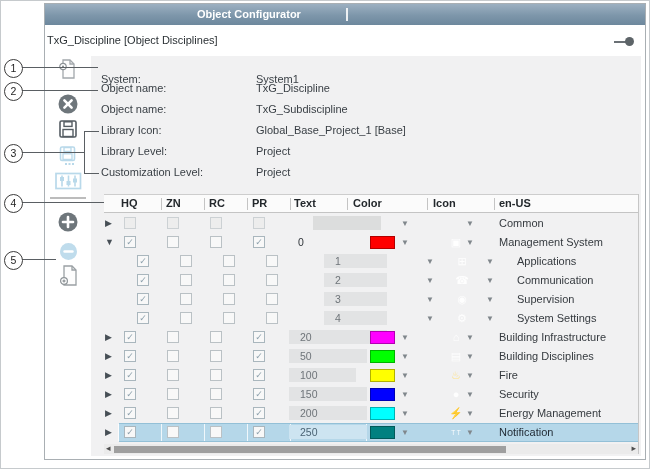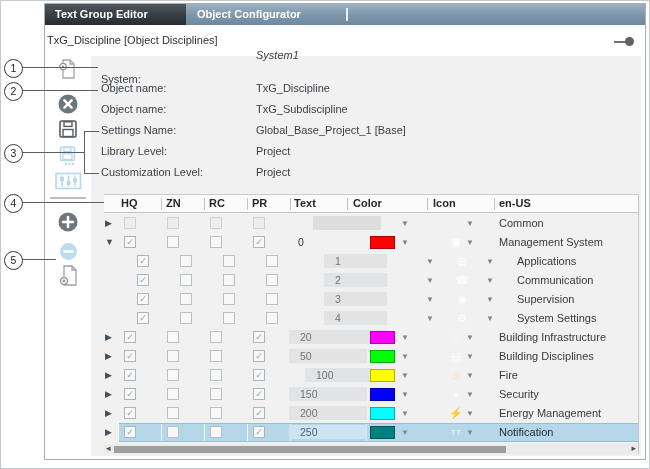--- a/index.html
+++ b/index.html
@@ -87,21 +87,20 @@
   <div class="cline" style="left:21px; top:151px; width:62px; height:1px;"></div>
   <div class="cline" style="left:83px; top:130px; width:1px; height:43px;"></div>
   <div class="cline" style="left:83px; top:130px; width:15px; height:1px;"></div>
   <div class="cline" style="left:83px; top:172px; width:15px; height:1px;"></div>
   <div class="cline" style="left:21px; top:201px; width:82px; height:1px;"></div>
   <div class="cline" style="left:21px; top:258px; width:34px; height:1px;"></div>
 
   <div class="panel"></div>
 
   <div class="topbar">
-    <div class="tab-dark">Text Group Editor</div>
     <div class="tab-blue-label">Object Configurator</div>
     <div class="bar-sep"></div>
   </div>
 
   <div class="title-text">TxG_Discipline [Object Disciplines]</div>
   <div class="pin-line"></div>
   <div class="pin-dot"></div>
 
   <div class="side-icon" style="left:56px; top:57px;">
     <svg width="22" height="22" viewBox="0 0 22 22">
@@ -165,26 +164,26 @@
       <path d="M6 2 h8 l4 4 v15 h-12 z" fill="#fdfdfd" stroke="#9aa0a4" stroke-width="1.3"></path>
       <path d="M14 2 v4 h4" fill="none" stroke="#9aa0a4" stroke-width="1.3"></path>
       <circle cx="6" cy="17" r="3.4" fill="#ffffff" stroke="#8d9397" stroke-width="1.2"></circle>
       <path d="M6 15.4 v3.2 M4.4 17 h3.2" stroke="#7d8488" stroke-width="1.1"></path>
     </svg>
   </div>
 
   <div class="content-bg"></div>
 
   <div class="flabel" style="top:72px;">System:</div>
-  <div class="fvalue" style="top:48px;font-style:italic;">System1</div>
+  <div class="fvalue" style="top:72px;">System1</div>
   <div class="flabel" style="top:81px;">Object name:</div>
   <div class="fvalue" style="top:81px;">TxG_Discipline</div>
   <div class="flabel" style="top:102px;">Object name:</div>
   <div class="fvalue" style="top:102px;">TxG_Subdiscipline</div>
-  <div class="flabel" style="top:123px;">Settings Name:</div>
+  <div class="flabel" style="top:123px;">Library Icon:</div>
   <div class="fvalue" style="top:123px;">Global_Base_Project_1 [Base]</div>
   <div class="flabel" style="top:144px;">Library Level:</div>
   <div class="fvalue" style="top:144px;">Project</div>
   <div class="flabel" style="top:165px;">Customization Level:</div>
   <div class="fvalue" style="top:165px;">Project</div>
 
   <div class="thead">
     <span class="hcell" style="left:17px;">HQ</span>
     <span class="hcell" style="left:62px;">ZN</span>
     <span class="hcell" style="left:105px;">RC</span>
@@ -297,21 +296,21 @@
         <span class="ricon" style="color: rgba(255, 255, 255, 0.9); left: 344px;">▤</span>
         <span class="dd" style="left: 362px;">▼</span>
         <span class="rname" style="left: 395px;">Building Disciplines</span>
       </div>
       <div class="trow" style="top: 152px;">
         <span class="exp">▶</span>
         <div class="cb checked" style="left: 20px;">✓</div>
         <div class="cb" style="left: 63px;"></div>
         <div class="cb" style="left: 106px;"></div>
         <div class="cb checked" style="left: 149px;">✓</div>
-        <div class="vbox" style="left: 185px; width: 67px; margin-left: 16px;">100</div>
+        <div class="vbox" style="left: 185px; width: 67px;">100</div>
         <div class="sw" style="background: rgb(255, 255, 0);"></div>
         <span class="dd" style="left: 297px;">▼</span>
         <span class="ricon" style="color: rgba(255, 225, 130, 0.9); left: 344px;">♨</span>
         <span class="dd" style="left: 362px;">▼</span>
         <span class="rname" style="left: 395px;">Fire</span>
       </div>
       <div class="trow" style="top: 171px;">
         <span class="exp">▶</span>
         <div class="cb checked" style="left: 20px;">✓</div>
         <div class="cb" style="left: 63px;"></div>

